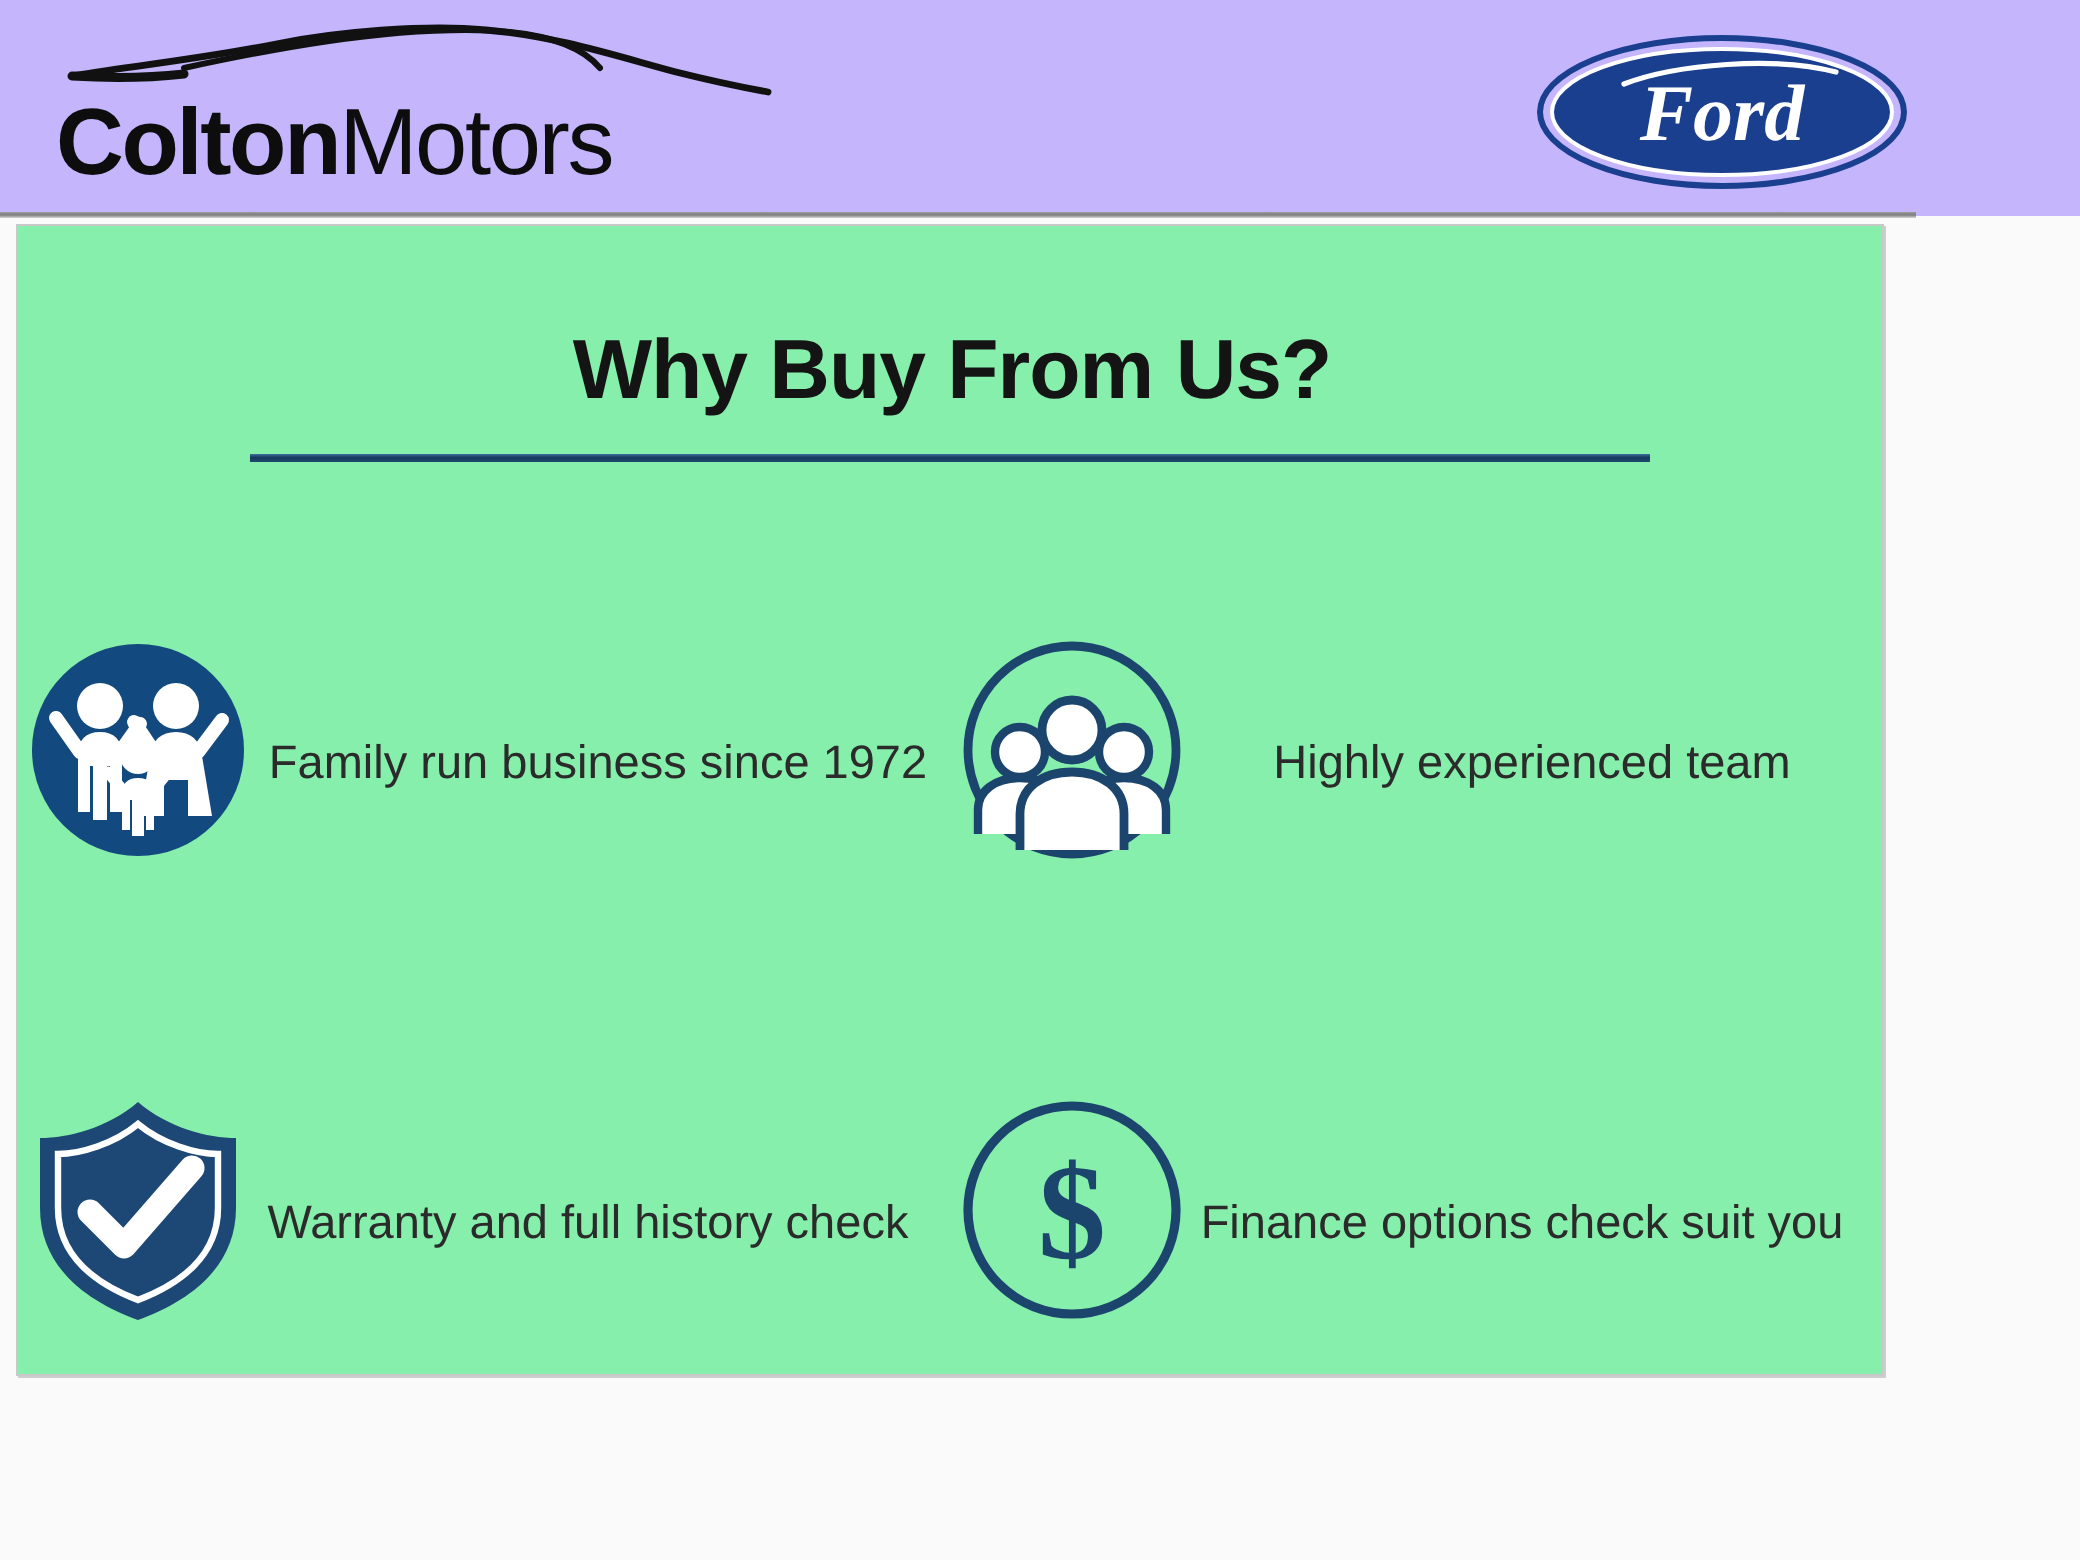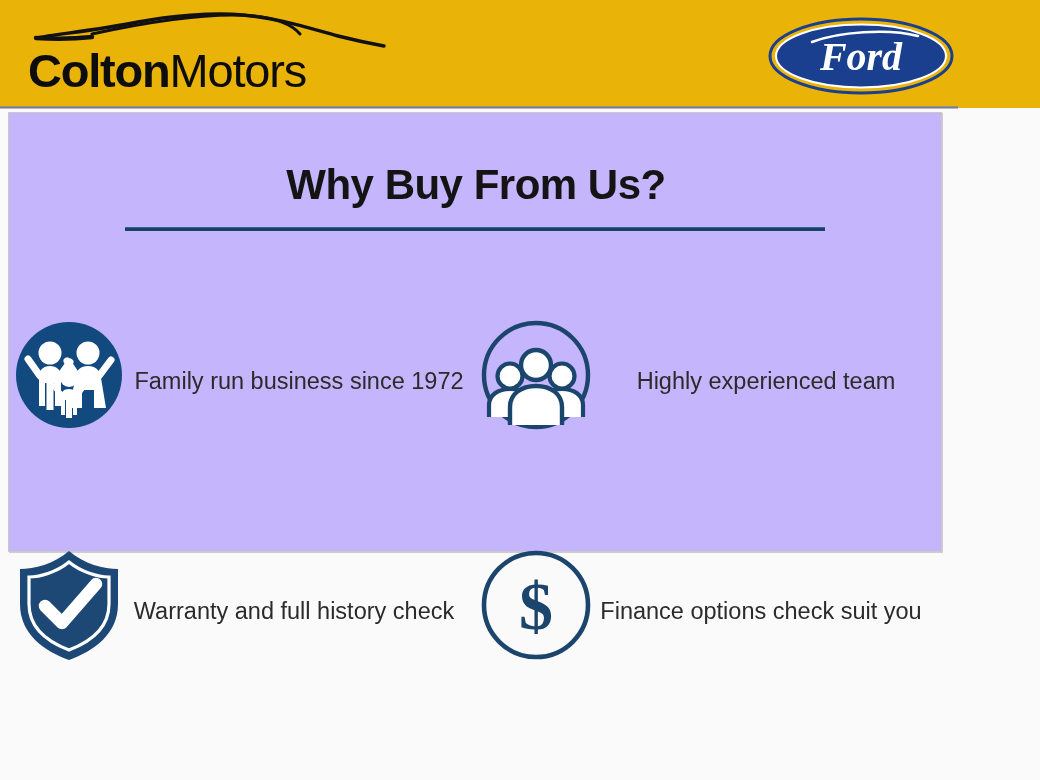--- a/index.html
+++ b/index.html
@@ -15,21 +15,21 @@
     position: relative;
   }
 
   
   #header {
     position: absolute;
     left: 0;
     top: 0;
     width: 1040px;
     height: 108px;
-    background: #eab308;
+    background: #c4b5fd;
   }
 
   
   #brand-logo {
     position: absolute;
     left: 28px;
     top: 8px;
     width: 360px;
     height: 92px;
   }
@@ -74,22 +74,22 @@
     height: 3px;
     background: linear-gradient(to bottom, #9a9a9d 0%, #7d7d80 50%, #d8d8da 100%);
   }
 
   
   #content-card {
     position: absolute;
     left: 8px;
     top: 112px;
     width: 934px;
-    height: 440px;
-    background: #c4b5fd;
+    height: 576px;
+    background: #86efac;
     border: 1px solid #c9c9cc;
     box-shadow: 1px 1px 0 rgba(120,120,125,0.35);
     box-sizing: border-box;
   }
 
   #page-title {
     position: absolute;
     left: 0;
     top: 48px;
     width: 934px;

